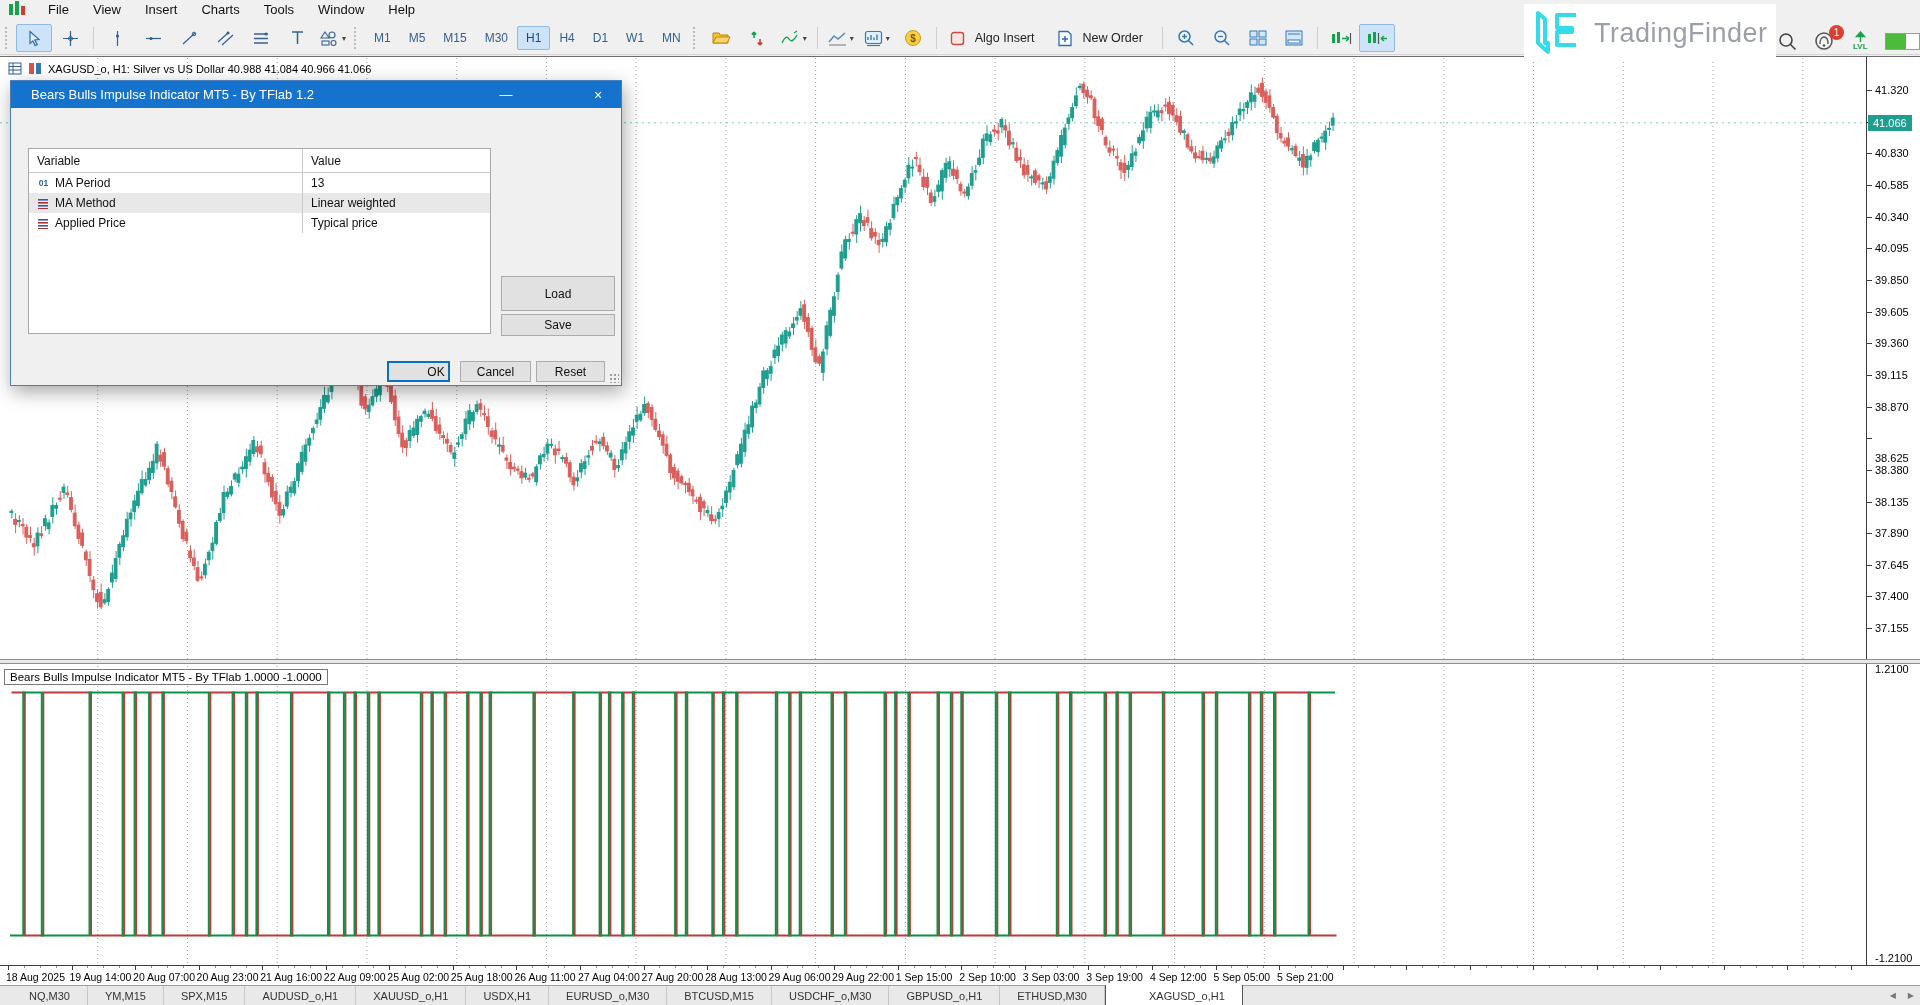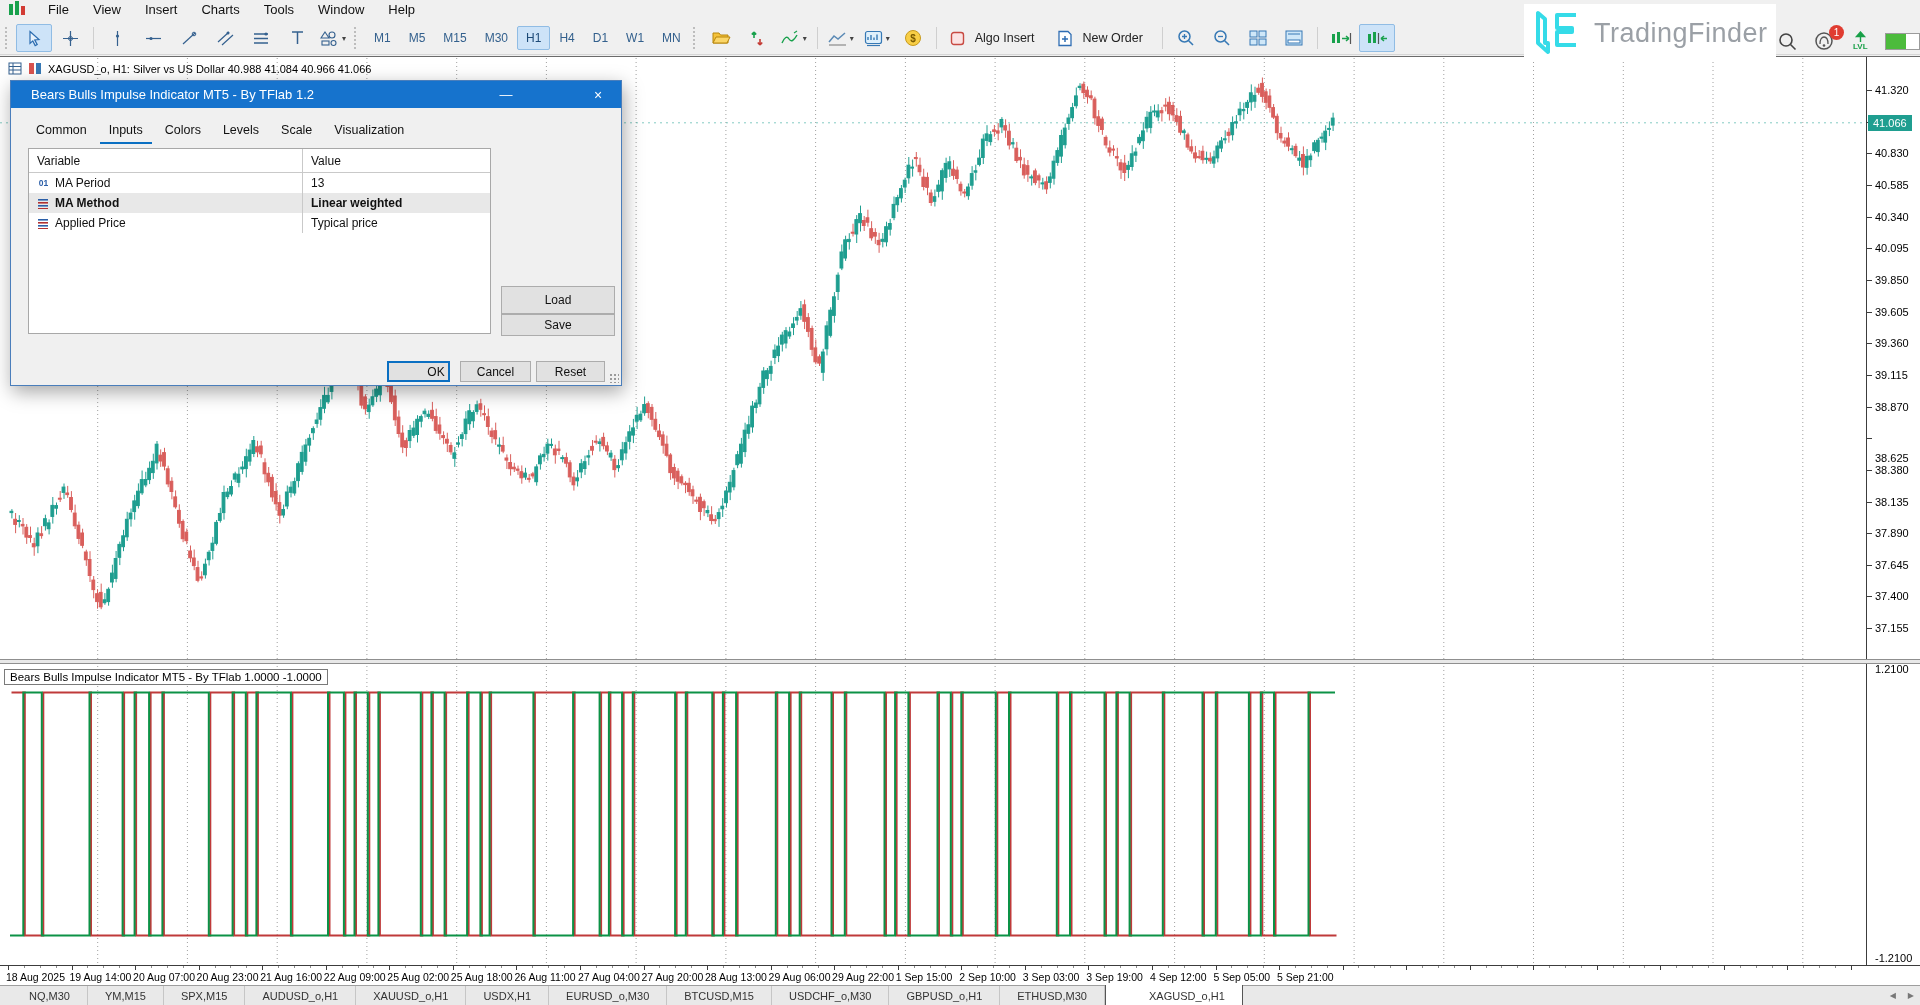--- a/index.html
+++ b/index.html
@@ -66,33 +66,33 @@
           border:1px solid #4a7ebb;box-shadow:2px 6px 18px rgba(0,0,0,.35);z-index:20;box-sizing:border-box;}
   .dlg-title{height:27px;background:#1673cd;color:#fff;display:flex;align-items:center;font-size:13px;padding-left:20px;position:relative;}
   .dlg-min{position:absolute;right:100px;top:0;width:30px;height:27px;display:flex;align-items:center;justify-content:center;font-size:13px;}
   .dlg-close{position:absolute;right:8px;top:0;width:30px;height:27px;display:flex;align-items:center;justify-content:center;font-size:14px;}
   .dlg-tabs{display:flex;gap:4px;padding:12px 0 0 16px;font-size:12.5px;}
   .dtab{padding:3px 9px 5px;cursor:default;border-bottom:2px solid transparent;}
   .dtab.active{border-bottom:2px solid #0a6fc2;}
   .dlg-table{position:absolute;left:17px;top:67px;width:463px;height:186px;background:#fff;border:1px solid #a8a8a8;box-sizing:border-box;font-size:12px;}
   .trow{display:grid;grid-template-columns:273px 1fr;height:20px;align-items:center;}
   .trow.header{height:23px;border-bottom:1px solid #c9c9c9;}
-  .trow.ic-selected{background:#e8e8e8;font-weight:bold;}
+  .trow.ic-selected{background:#e8e8e8;}
   .tcell{padding-left:8px;display:flex;align-items:center;gap:5px;height:100%;box-sizing:border-box;}
   .tcell.val{border-left:1px solid #c9c9c9;}
   .rowicon{width:13px;height:11px;display:inline-flex;align-items:center;justify-content:center;flex:none;}
   .rowicon.ic-num::before{content:"01";font-size:8.5px;font-weight:bold;color:#2c5fa8;letter-spacing:0;}
   .rowicon.ic-enum{background:
       linear-gradient(#2c5fa8,#2c5fa8) 1px 1px/10px 1.6px no-repeat,
       linear-gradient(#b03030,#b03030) 1px 4px/10px 1.6px no-repeat,
       linear-gradient(#2c5fa8,#2c5fa8) 1px 7px/10px 1.6px no-repeat,
       linear-gradient(#b03030,#b03030) 1px 10px/10px 1.6px no-repeat;}
   .btn{position:absolute;background:#e1e1e1;border:1px solid #acacac;font-size:12px;display:flex;
        align-items:center;justify-content:center;font-family:"Liberation Sans",sans-serif;color:#111;}
-  .btn.load{left:490px;top:205px;width:114px;height:28px;}
+  .btn.load{left:490px;top:195px;width:114px;height:35px;}
   .btn.save{left:490px;top:233px;width:114px;height:22px;}
   .btn.ok{left:376px;top:280px;width:63px;height:21px;border:2px solid #0a6fc2;padding-left:41px;}
   .btn.cancel{left:449px;top:280px;width:71px;height:21px;}
   .btn.reset{left:525px;top:280px;width:69px;height:21px;}
   .grip-dots{position:absolute;right:2px;bottom:2px;width:10px;height:10px;
      background:radial-gradient(circle,#9a9a9a 1px,transparent 1.2px) 0 0/4px 4px;}
   svg{display:block;}
 </style>
 </head>
 <body>
@@ -1297,29 +1297,20 @@
     <span>◀</span>
     <span>▶</span>
   </div>
 
   <div class="dialog">
     <div class="dlg-title">
       <span>Bears Bulls Impulse Indicator MT5 - By TFlab 1.2</span>
       <span class="dlg-min">—</span>
       <span class="dlg-close">×</span>
     </div>
-    <div class="dlg-tabs">
-
-    <span class="dtab">Common</span>
-        <span class="dtab active">Inputs</span>
-        <span class="dtab">Colors</span>
-        <span class="dtab">Levels</span>
-        <span class="dtab">Scale</span>
-        <span class="dtab">Visualization</span>
-      </div>
     <div class="dlg-table">
       <div class="trow header">
         <span class="tcell">Variable</span>
         <span class="tcell val">Value</span>
       </div>
       <div>
 
           <div class="trow ic-normal">
             <span class="tcell">
               <span class="rowicon ic-num"></span>

